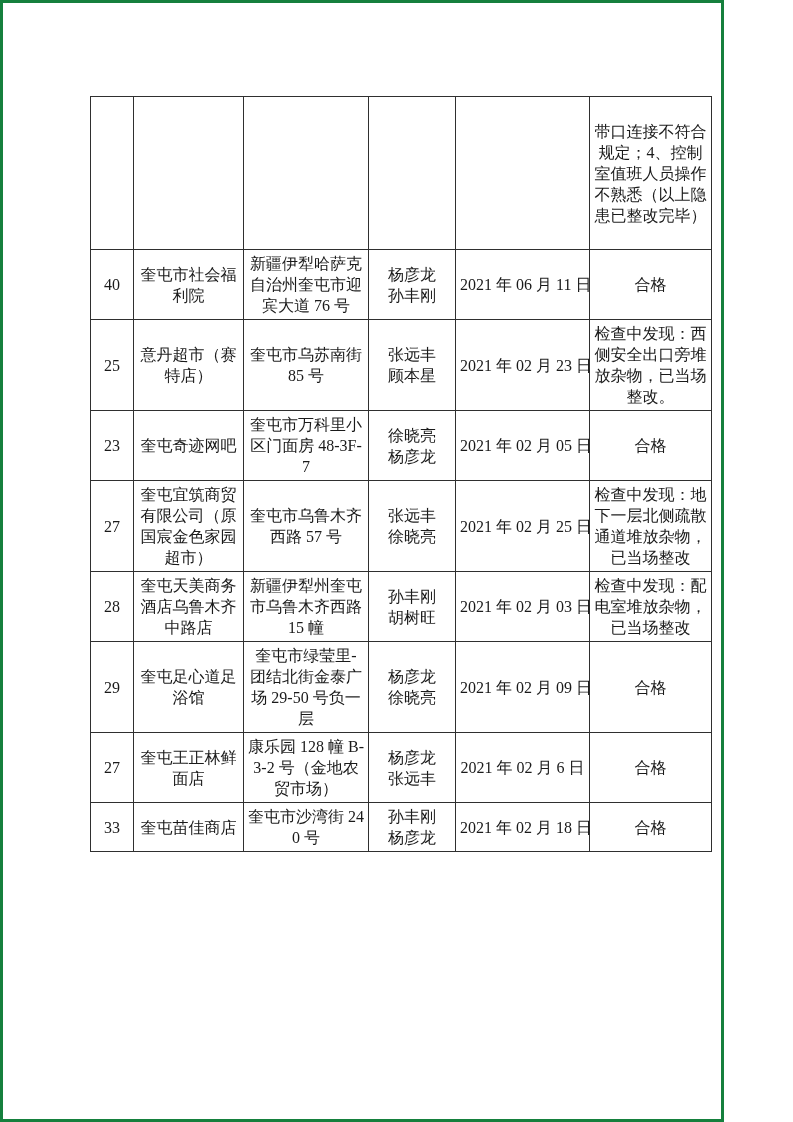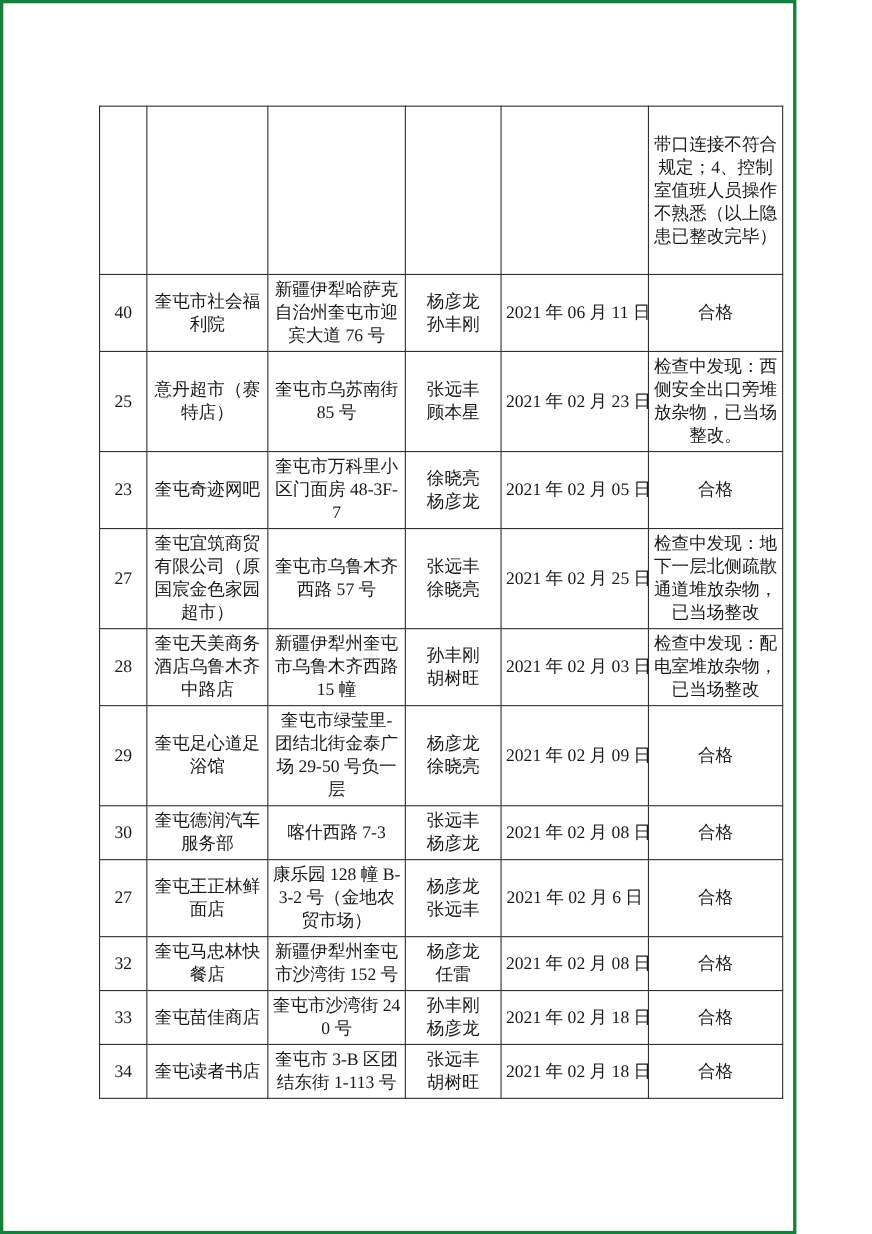--- a/index.html
+++ b/index.html
@@ -113,59 +113,32 @@
         <tr>
     <td class="cell-number">29</td>
     <td class="cell-name">奎屯足心道足浴馆</td>
     <td class="cell-address">奎屯市绿莹里-团结北街金泰广场 29-50 号负一层</td>
     <td class="cell-inspectors">杨彦龙
 徐晓亮</td>
     <td class="cell-date">2021 年 02 月 09 日</td>
     <td class="cell-result">合格</td>
   </tr>
         <tr>
-    <td class="cell-number">30</td>
-    <td class="cell-name">奎屯德润汽车服务部</td>
-    <td class="cell-address">喀什西路 7-3</td>
-    <td class="cell-inspectors">张远丰
-杨彦龙</td>
-    <td class="cell-date">2021 年 02 月 08 日</td>
-    <td class="cell-result">合格</td>
-  </tr>
-        <tr>
     <td class="cell-number">27</td>
     <td class="cell-name">奎屯王正林鲜面店</td>
     <td class="cell-address">康乐园 128 幢 B-3-2 号（金地农贸市场）</td>
     <td class="cell-inspectors">杨彦龙
 张远丰</td>
     <td class="cell-date">2021 年 02 月 6 日</td>
-    <td class="cell-result">合格</td>
-  </tr>
-        <tr>
-    <td class="cell-number">32</td>
-    <td class="cell-name">奎屯马忠林快餐店</td>
-    <td class="cell-address">新疆伊犁州奎屯市沙湾街 152 号</td>
-    <td class="cell-inspectors">杨彦龙
-任雷</td>
-    <td class="cell-date">2021 年 02 月 08 日</td>
     <td class="cell-result">合格</td>
   </tr>
         <tr>
     <td class="cell-number">33</td>
     <td class="cell-name">奎屯苗佳商店</td>
     <td class="cell-address">奎屯市沙湾街 240 号</td>
     <td class="cell-inspectors">孙丰刚
 杨彦龙</td>
     <td class="cell-date">2021 年 02 月 18 日</td>
     <td class="cell-result">合格</td>
   </tr>
-        <tr>
-    <td class="cell-number">34</td>
-    <td class="cell-name">奎屯读者书店</td>
-    <td class="cell-address">奎屯市 3-B 区团结东街 1-113 号</td>
-    <td class="cell-inspectors">张远丰
-胡树旺</td>
-    <td class="cell-date">2021 年 02 月 18 日</td>
-    <td class="cell-result">合格</td>
-  </tr>
       </tbody>
   </table>
 </div>
 
 </body></html>

